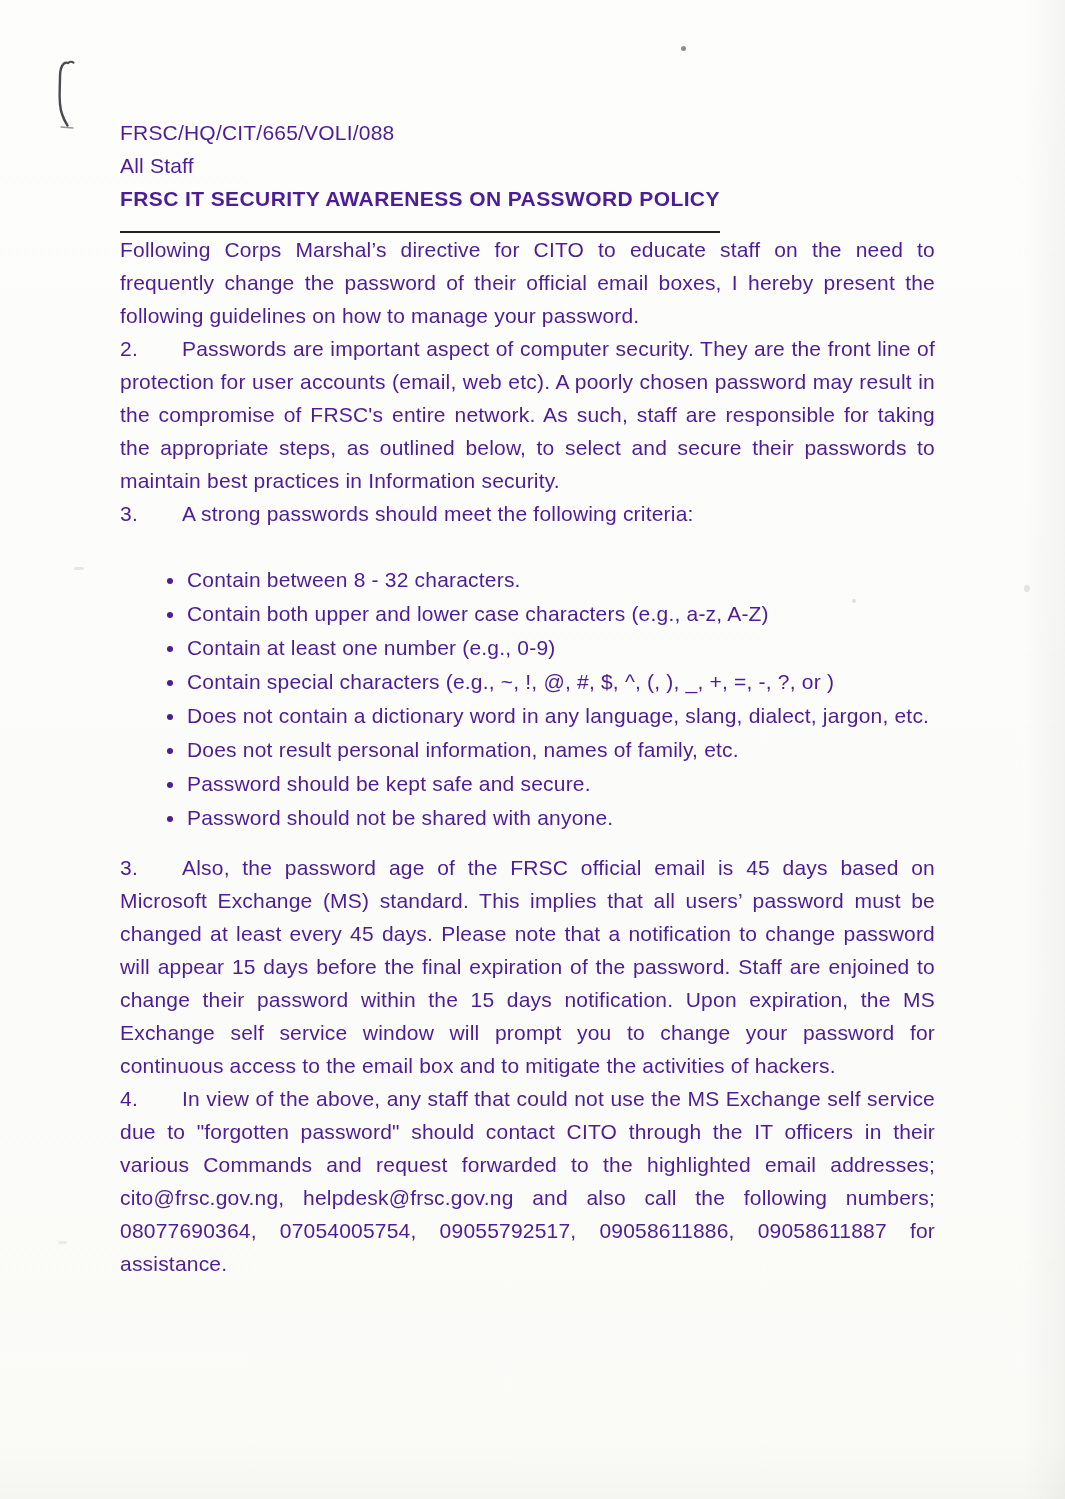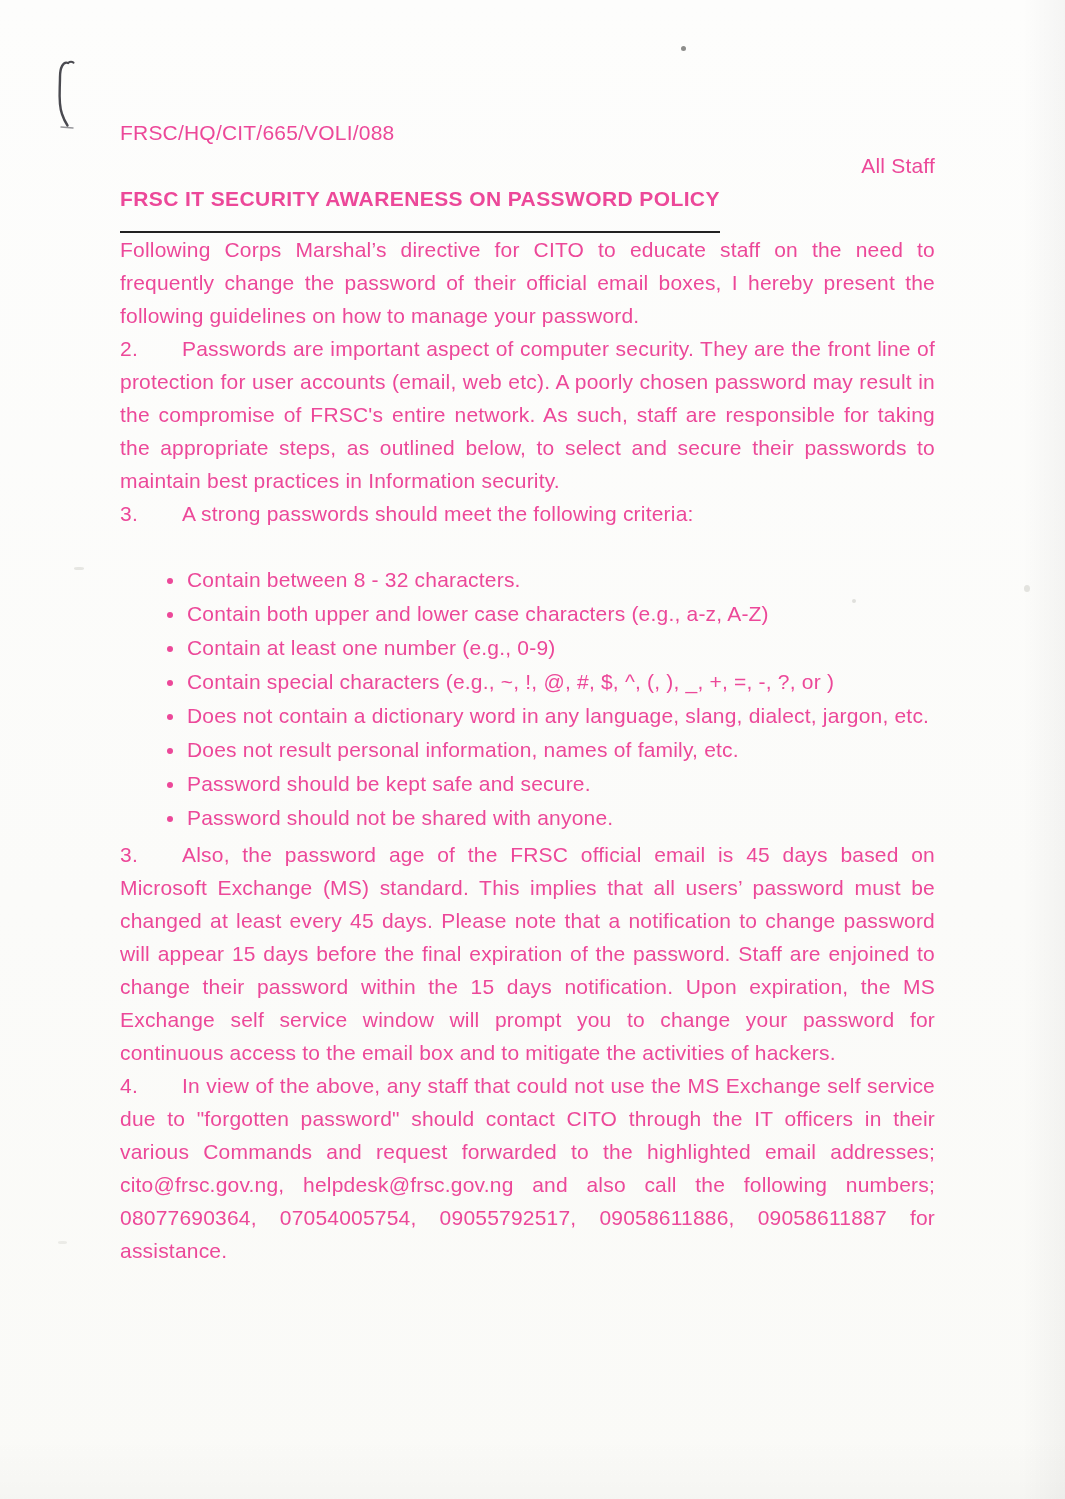--- a/index.html
+++ b/index.html
@@ -21,46 +21,46 @@
       linear-gradient(90deg, rgba(0,0,0,0) 96%, rgba(0,0,0,0.035) 100%),
       linear-gradient(0deg, rgba(0,0,0,0.02) 0%, rgba(0,0,0,0) 4%);
   }
   .doc {
     position: absolute;
     top: 0; left: 0; right: 0;
     padding: 116px 130px 0 120px;
     font-family: "Liberation Sans", sans-serif;
     font-size: 21px;
     line-height: 33px;
-    color: #ec4899;
+    color: #4c1d95;
     letter-spacing: 0.2px;
   }
   .doc p { margin: 0; }
   .ref-line { margin: 0; }
-  .addressee { margin-top: 24px; text-align: right; }
+  .addressee { margin-top: 24px; }
   .title-line { margin-top: 21px; }
   .title-line span.u {
     display: inline-block;
     font-weight: bold;
     letter-spacing: 0.4px;
     border-bottom: 2.5px solid #222;
     padding-bottom: 16px;
   }
   .para { text-align: justify; }
   .intro { margin-top: 24px; }
   .p2 { margin-top: 15px; }
   .p3 { margin-top: 15px; }
   .p3b { margin-top: 36px; }
   .p4 { margin-top: 16px; }
   .pnum {
     display: inline-block;
     min-width: 62px;
   }
   ul.criteria {
-    margin: 33px 0 3px 0;
+    margin: 33px 0 16px 0;
     padding: 0 0 0 66px;
   }
   ul.criteria li {
     line-height: 34px;
     padding-left: 1px;
     text-align: left;
   }
   .bold { font-weight: normal; }
   .pen-mark {
     position: absolute;

